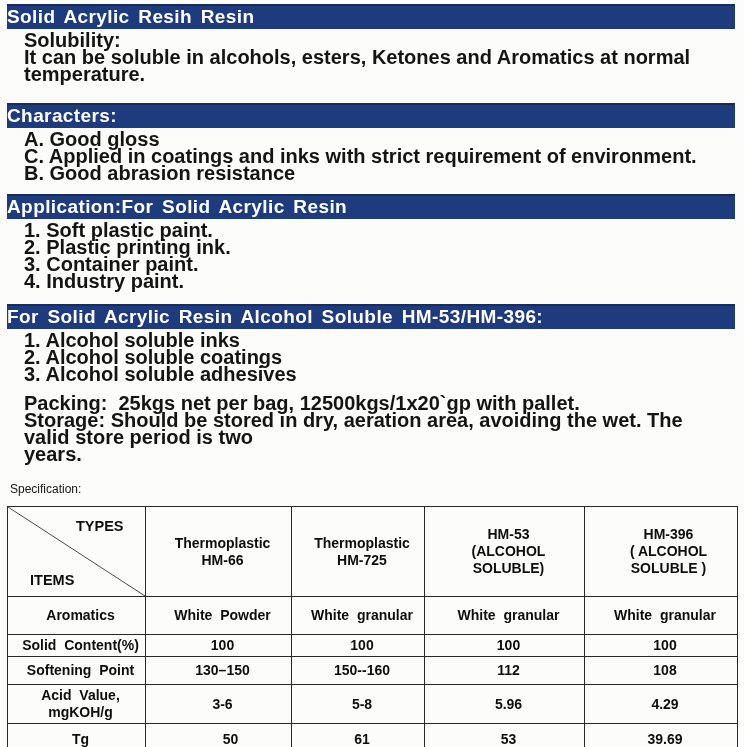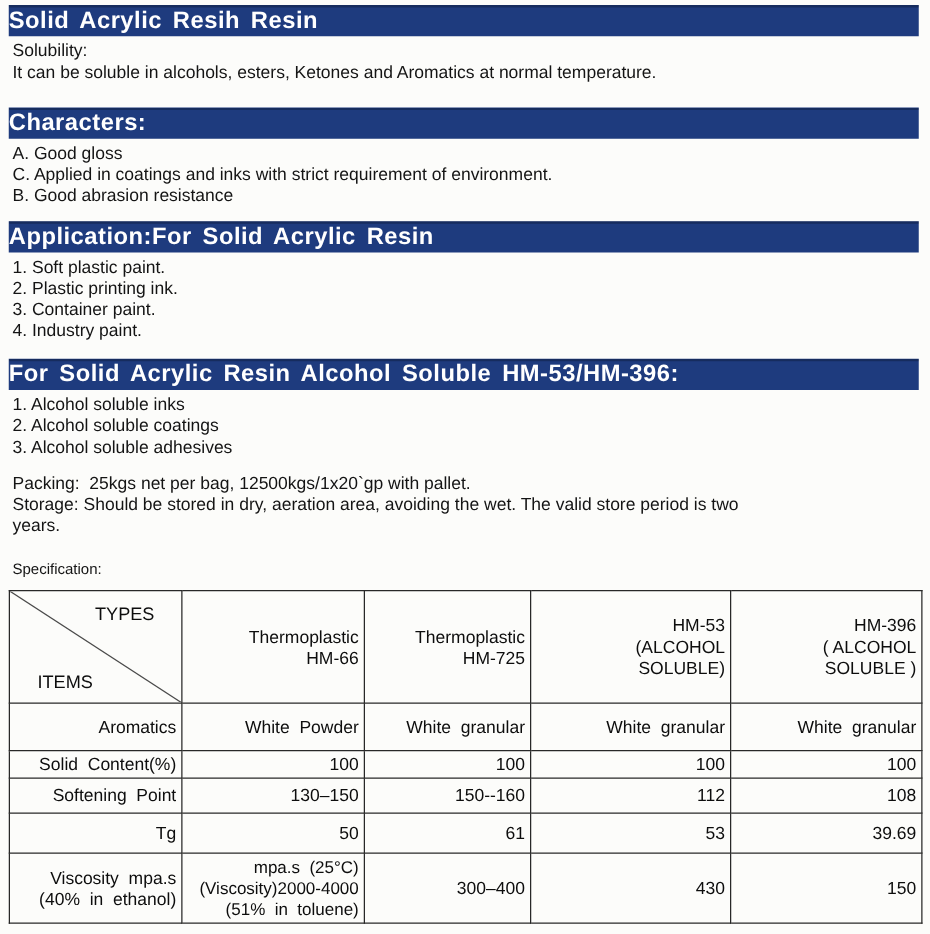--- a/index.html
+++ b/index.html
@@ -22,38 +22,38 @@
     white-space:nowrap; overflow:hidden;
     box-shadow:inset 0 2px 0 rgba(0,0,0,0.25);
   }
   #bar1 { margin-top:4px; }
   #bar2 { margin-top:20px; }
   #bar3 { margin-top:12px; }
   #bar4 { margin-top:14px; }
 
   
   .block {
-    margin:3px 12px 0 10px;
-    font-size:14px; line-height:17px;
+    margin:3px 12px 0 24px;
+    font-size:20px; line-height:17px;font-weight:bold;
   }
   .block .line { white-space:pre-wrap; }
   #logistics { margin-top:12px; }
   #speclabel { margin-top:18px; margin-left:10px; font-size:12px; line-height:17px; }
 
   
   table.spec {
     border-collapse:collapse; table-layout:fixed;
     width:730px; margin:8px 0 0 7px;
     font-size:14px; color:#0d0d0d;
   }
   table.spec td, table.spec th {
     border:1px solid var(--border);
     vertical-align:middle;
     white-space:pre-wrap;
-    font-weight:normal; text-align:right;
+    font-weight:bold; text-align:center;
     line-height:17px;
     padding:2px 4px 2px 12px;
   }
   tr.r-head { height:57px; }
   tr.r0 { height:38px; }
   tr.r1 { height:15px; }
   tr.r2 { height:28px; }
   tr.r3 { height:38px; }
   tr.r4 { height:32px; }
   tr.r5 { height:48px; }
@@ -151,20 +151,28 @@
       <td class="c3">100</td>
       <td class="c4">100</td>
     </tr>
     <tr class="r2">
       <td>Softening  Point</td>
       <td class="c1">130–150</td>
       <td class="c2">150--160</td>
       <td class="c3">112</td>
       <td class="c4">108</td>
     </tr>
+    <tr class="r3">
+      <td>Acid  Value,
+mgKOH/g</td>
+      <td class="c1 vbottom">3-6</td>
+      <td class="c2 vbottom">5-8</td>
+      <td class="c3 vbottom">5.96</td>
+      <td class="c4 vbottom">4.29</td>
+    </tr>
     <tr class="r4">
       <td>Tg</td>
       <td class="c1" style="padding-left:28px">50</td>
       <td class="c2">61</td>
       <td class="c3">53</td>
       <td class="c4">39.69</td>
     </tr>
     <tr class="r5">
       <td>Viscosity  mpa.s
 (40%  in  ethanol)</td>

